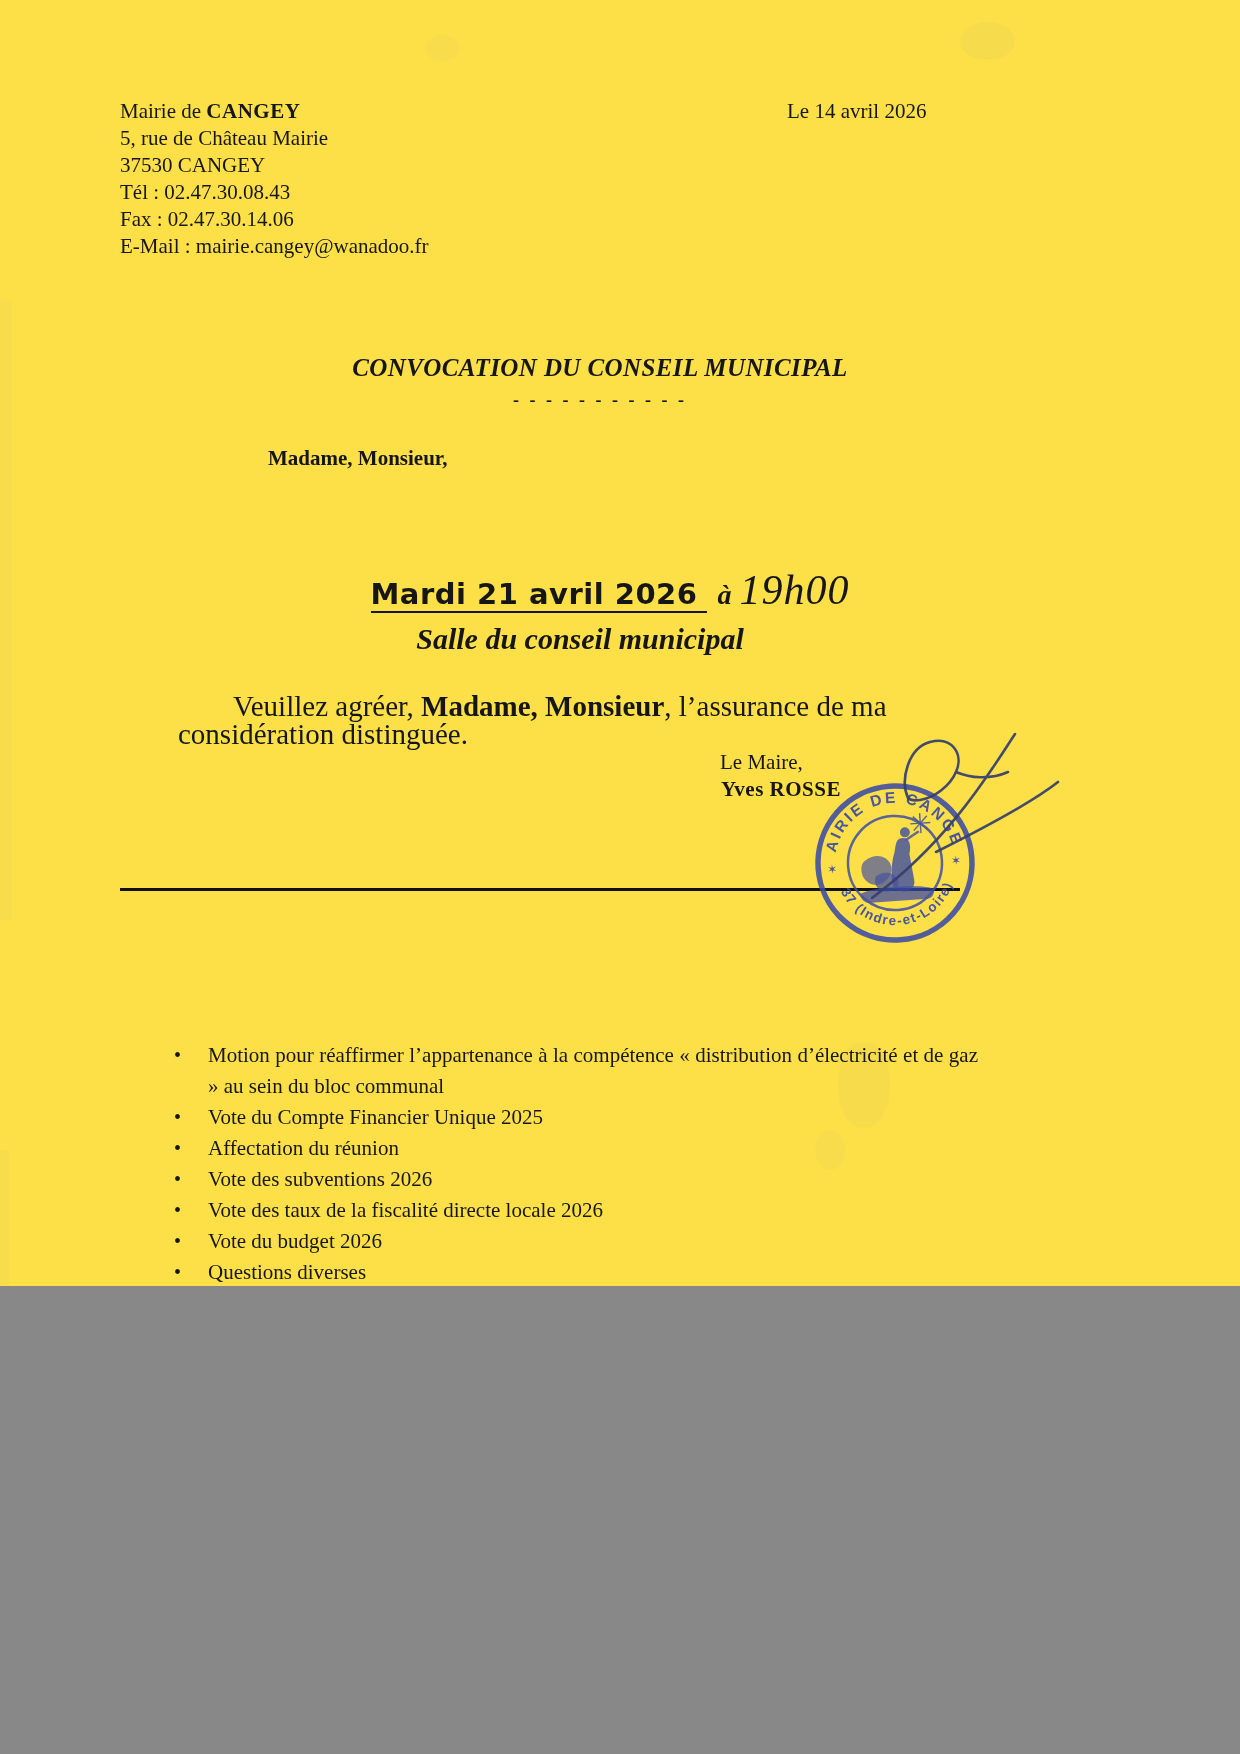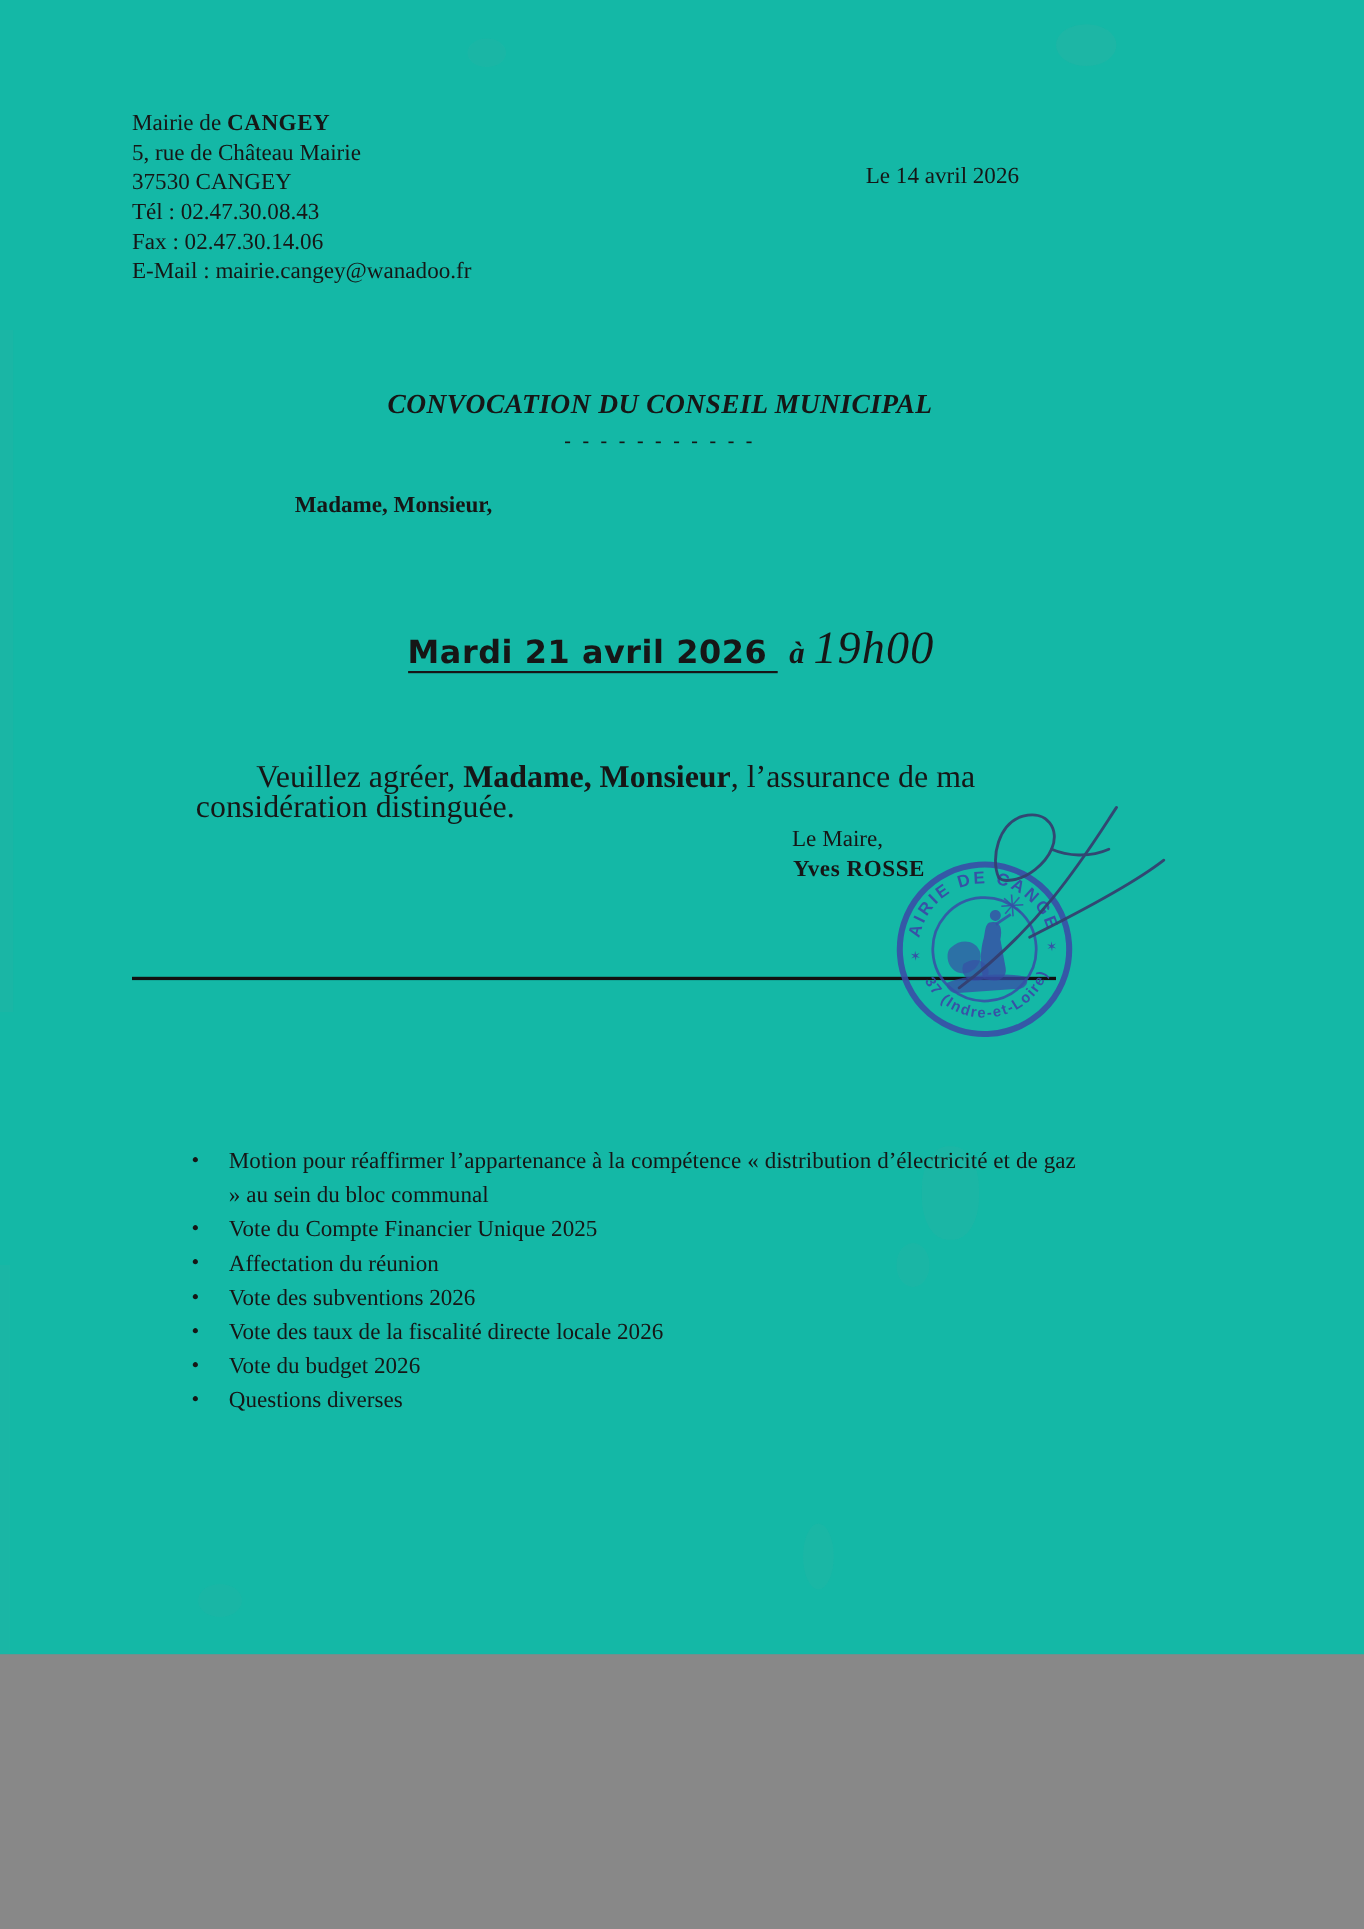--- a/index.html
+++ b/index.html
@@ -1,30 +1,30 @@
 <!DOCTYPE html>
 <html><head>
 <meta charset="utf-8">
 <style>
   html,body{margin:0;padding:0;background:#888;}
   .page{
     position:relative;
-    width:1240px;height:1504px;
+    width:1240px;height:1286px;
     margin:0 auto;
-    background:#14b8a6;
+    background:#fde047;
     overflow:hidden;
     font-family:"Liberation Serif", serif;
     color:#161616;
   }
   
   .smudge{position:absolute;background:#9a9a9a;pointer-events:none;}
   
   .sender{position:absolute;left:120px;top:98px;font-size:21px;line-height:27px;}
   .sender .bold{font-weight:bold;letter-spacing:0.5px;}
-  .date-line{position:absolute;left:787px;top:99px;font-size:21px;margin-top:48px;}
+  .date-line{position:absolute;left:787px;top:99px;font-size:21px;}
   
   .doc-title{
     position:absolute;left:120px;top:354px;width:960px;
     text-align:center;font-size:25px;font-weight:bold;font-style:italic;
     letter-spacing:0.4px;
   }
   .title-dashes{
     position:absolute;left:120px;top:390px;width:960px;
     text-align:center;font-size:18px;font-weight:bold;letter-spacing:3px;
   }
@@ -109,20 +109,21 @@
 
   <div class="doc-title">CONVOCATION DU CONSEIL MUNICIPAL</div>
   <div class="title-dashes">- - - - - - - - - - -</div>
 
   <div class="salutation">Madame, Monsieur,</div>
 
 
   <div class="meeting-line">
     <span class="meeting-date">Mardi 21 avril 2026</span><span class="meeting-connector">à</span><span class="meeting-time">19h00</span>
   </div>
+  <div class="meeting-location">Salle du conseil municipal</div>
 
   <div class="closing"><span>Veuillez agréer, </span><span class="bold">Madame, Monsieur</span><span>, l’assurance de ma considération distinguée.</span></div>
 
   <div class="sig-role">Le Maire,</div>
   <div class="sig-name">Yves ROSSE</div>
 
   <div class="rule"></div>
 
   <div class="stamp-wrap">
     <svg viewBox="0 0 200 200" width="200" height="200">

